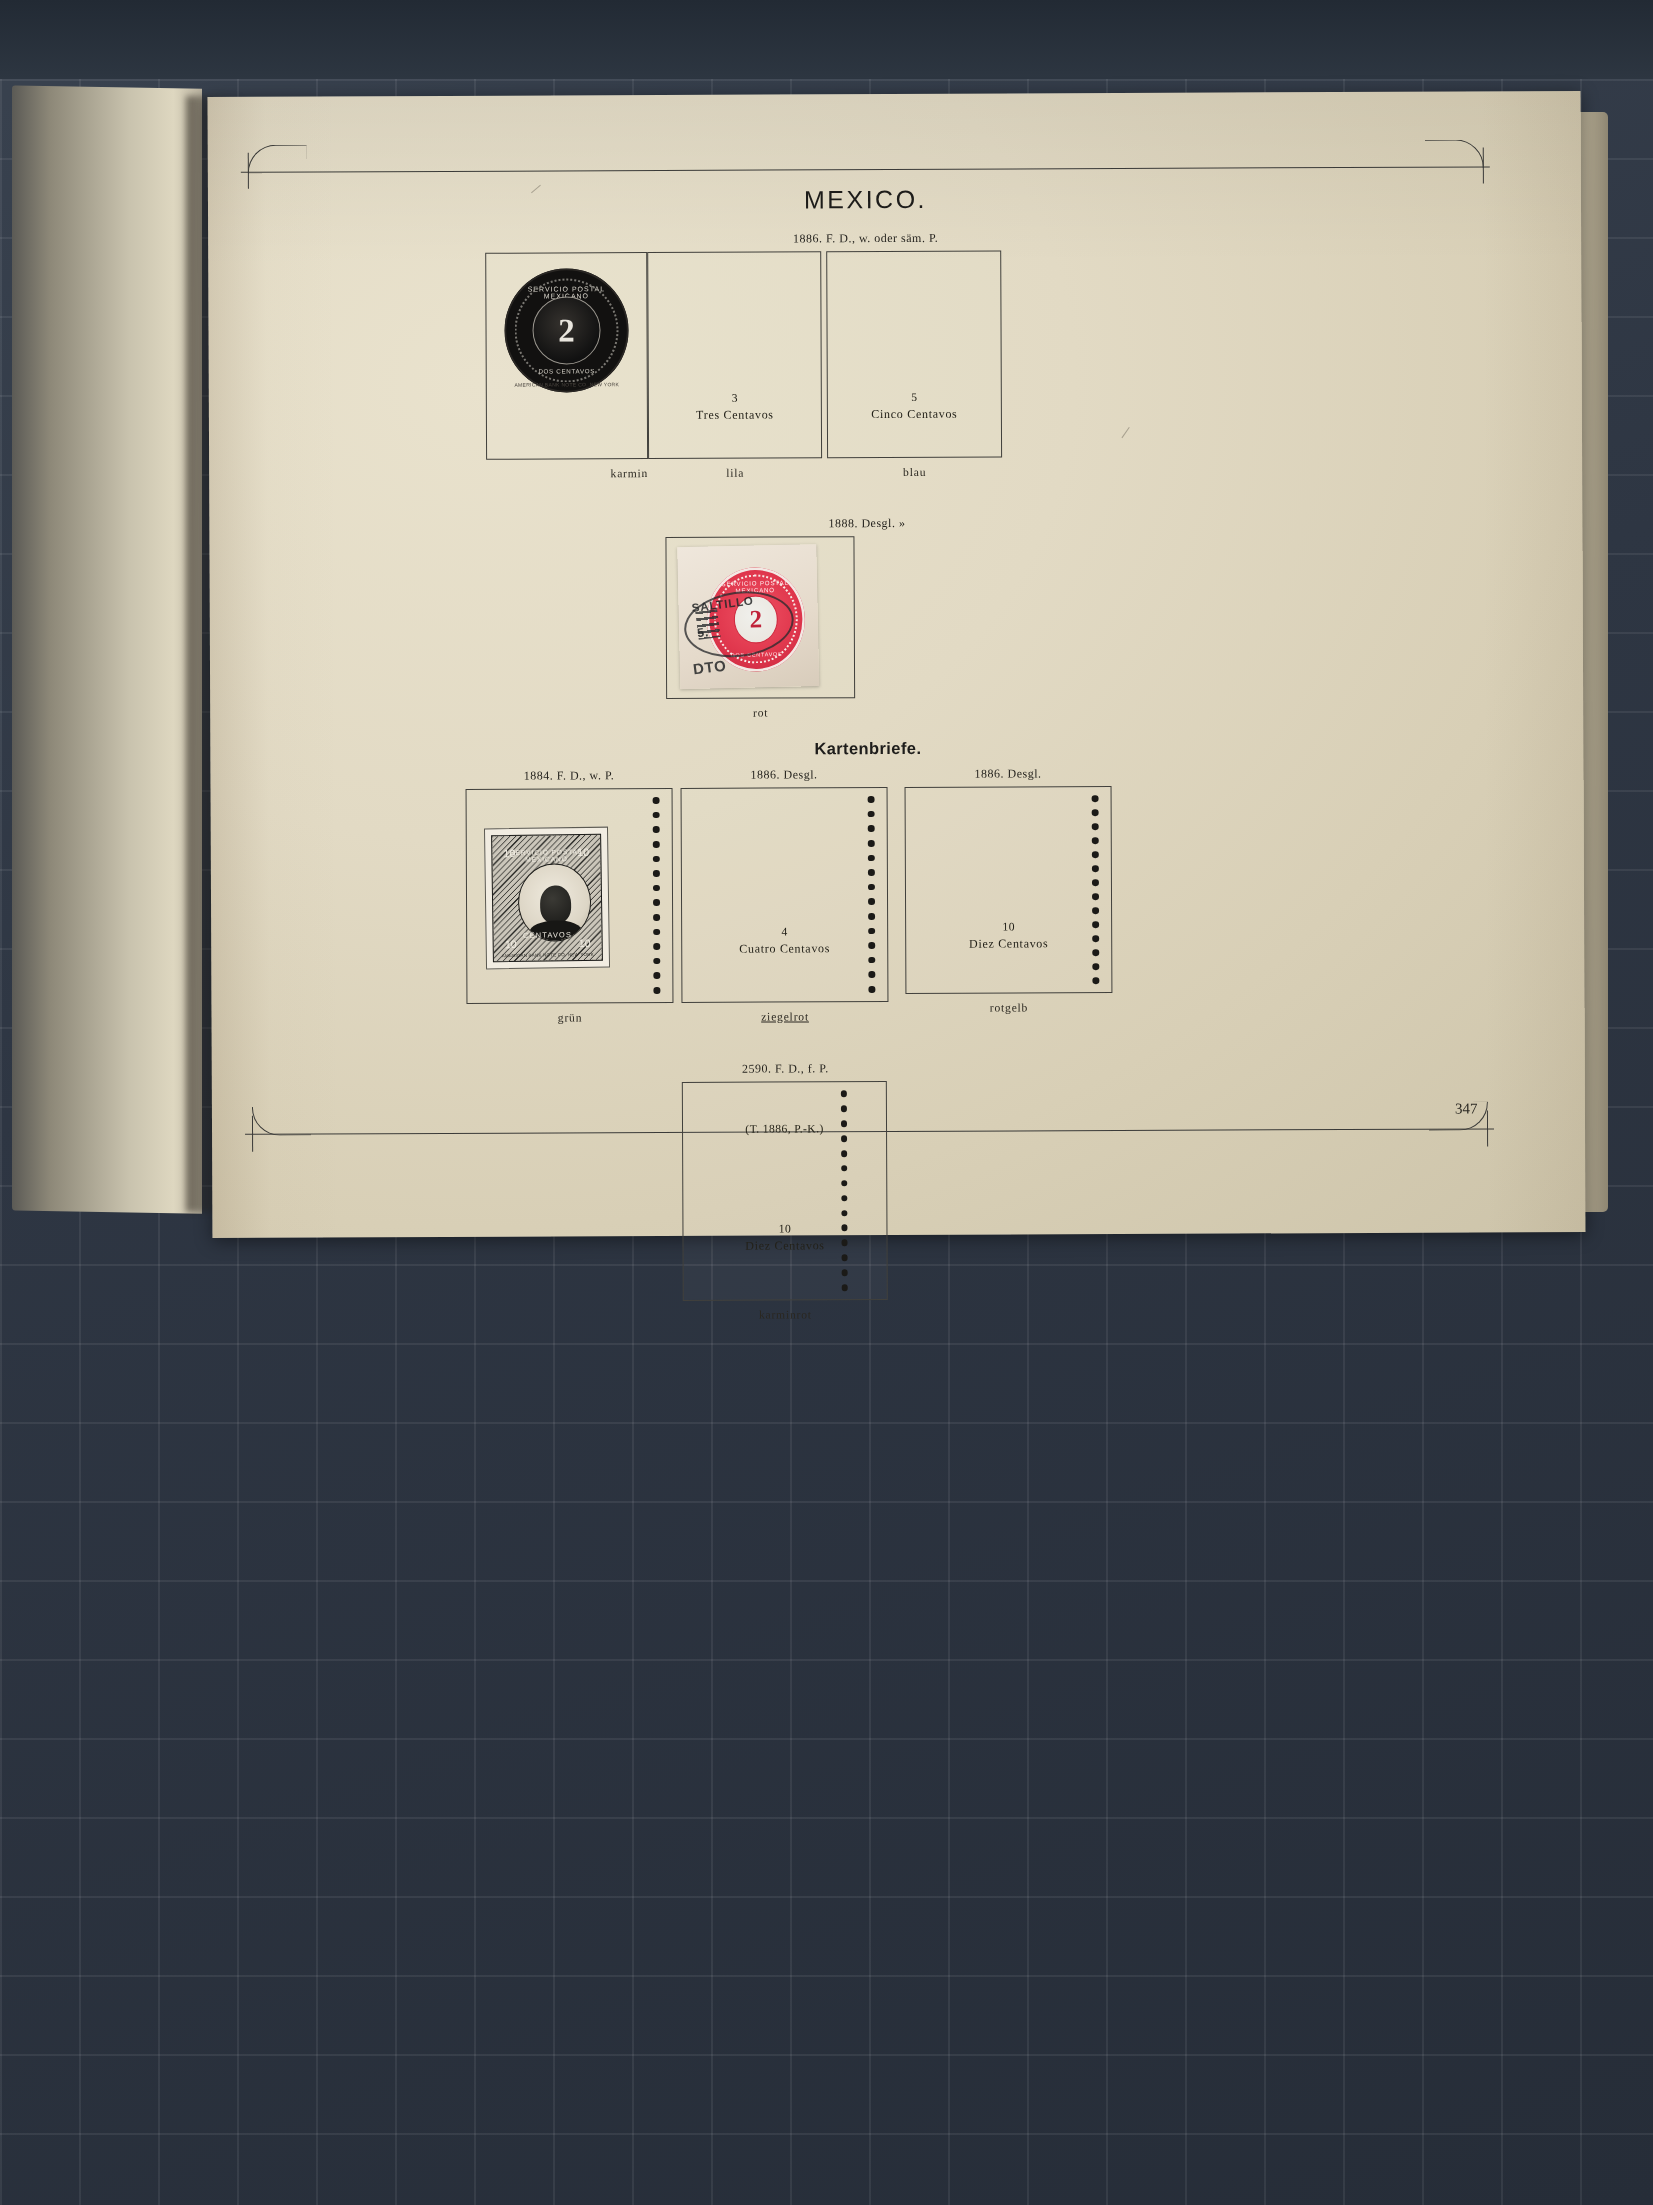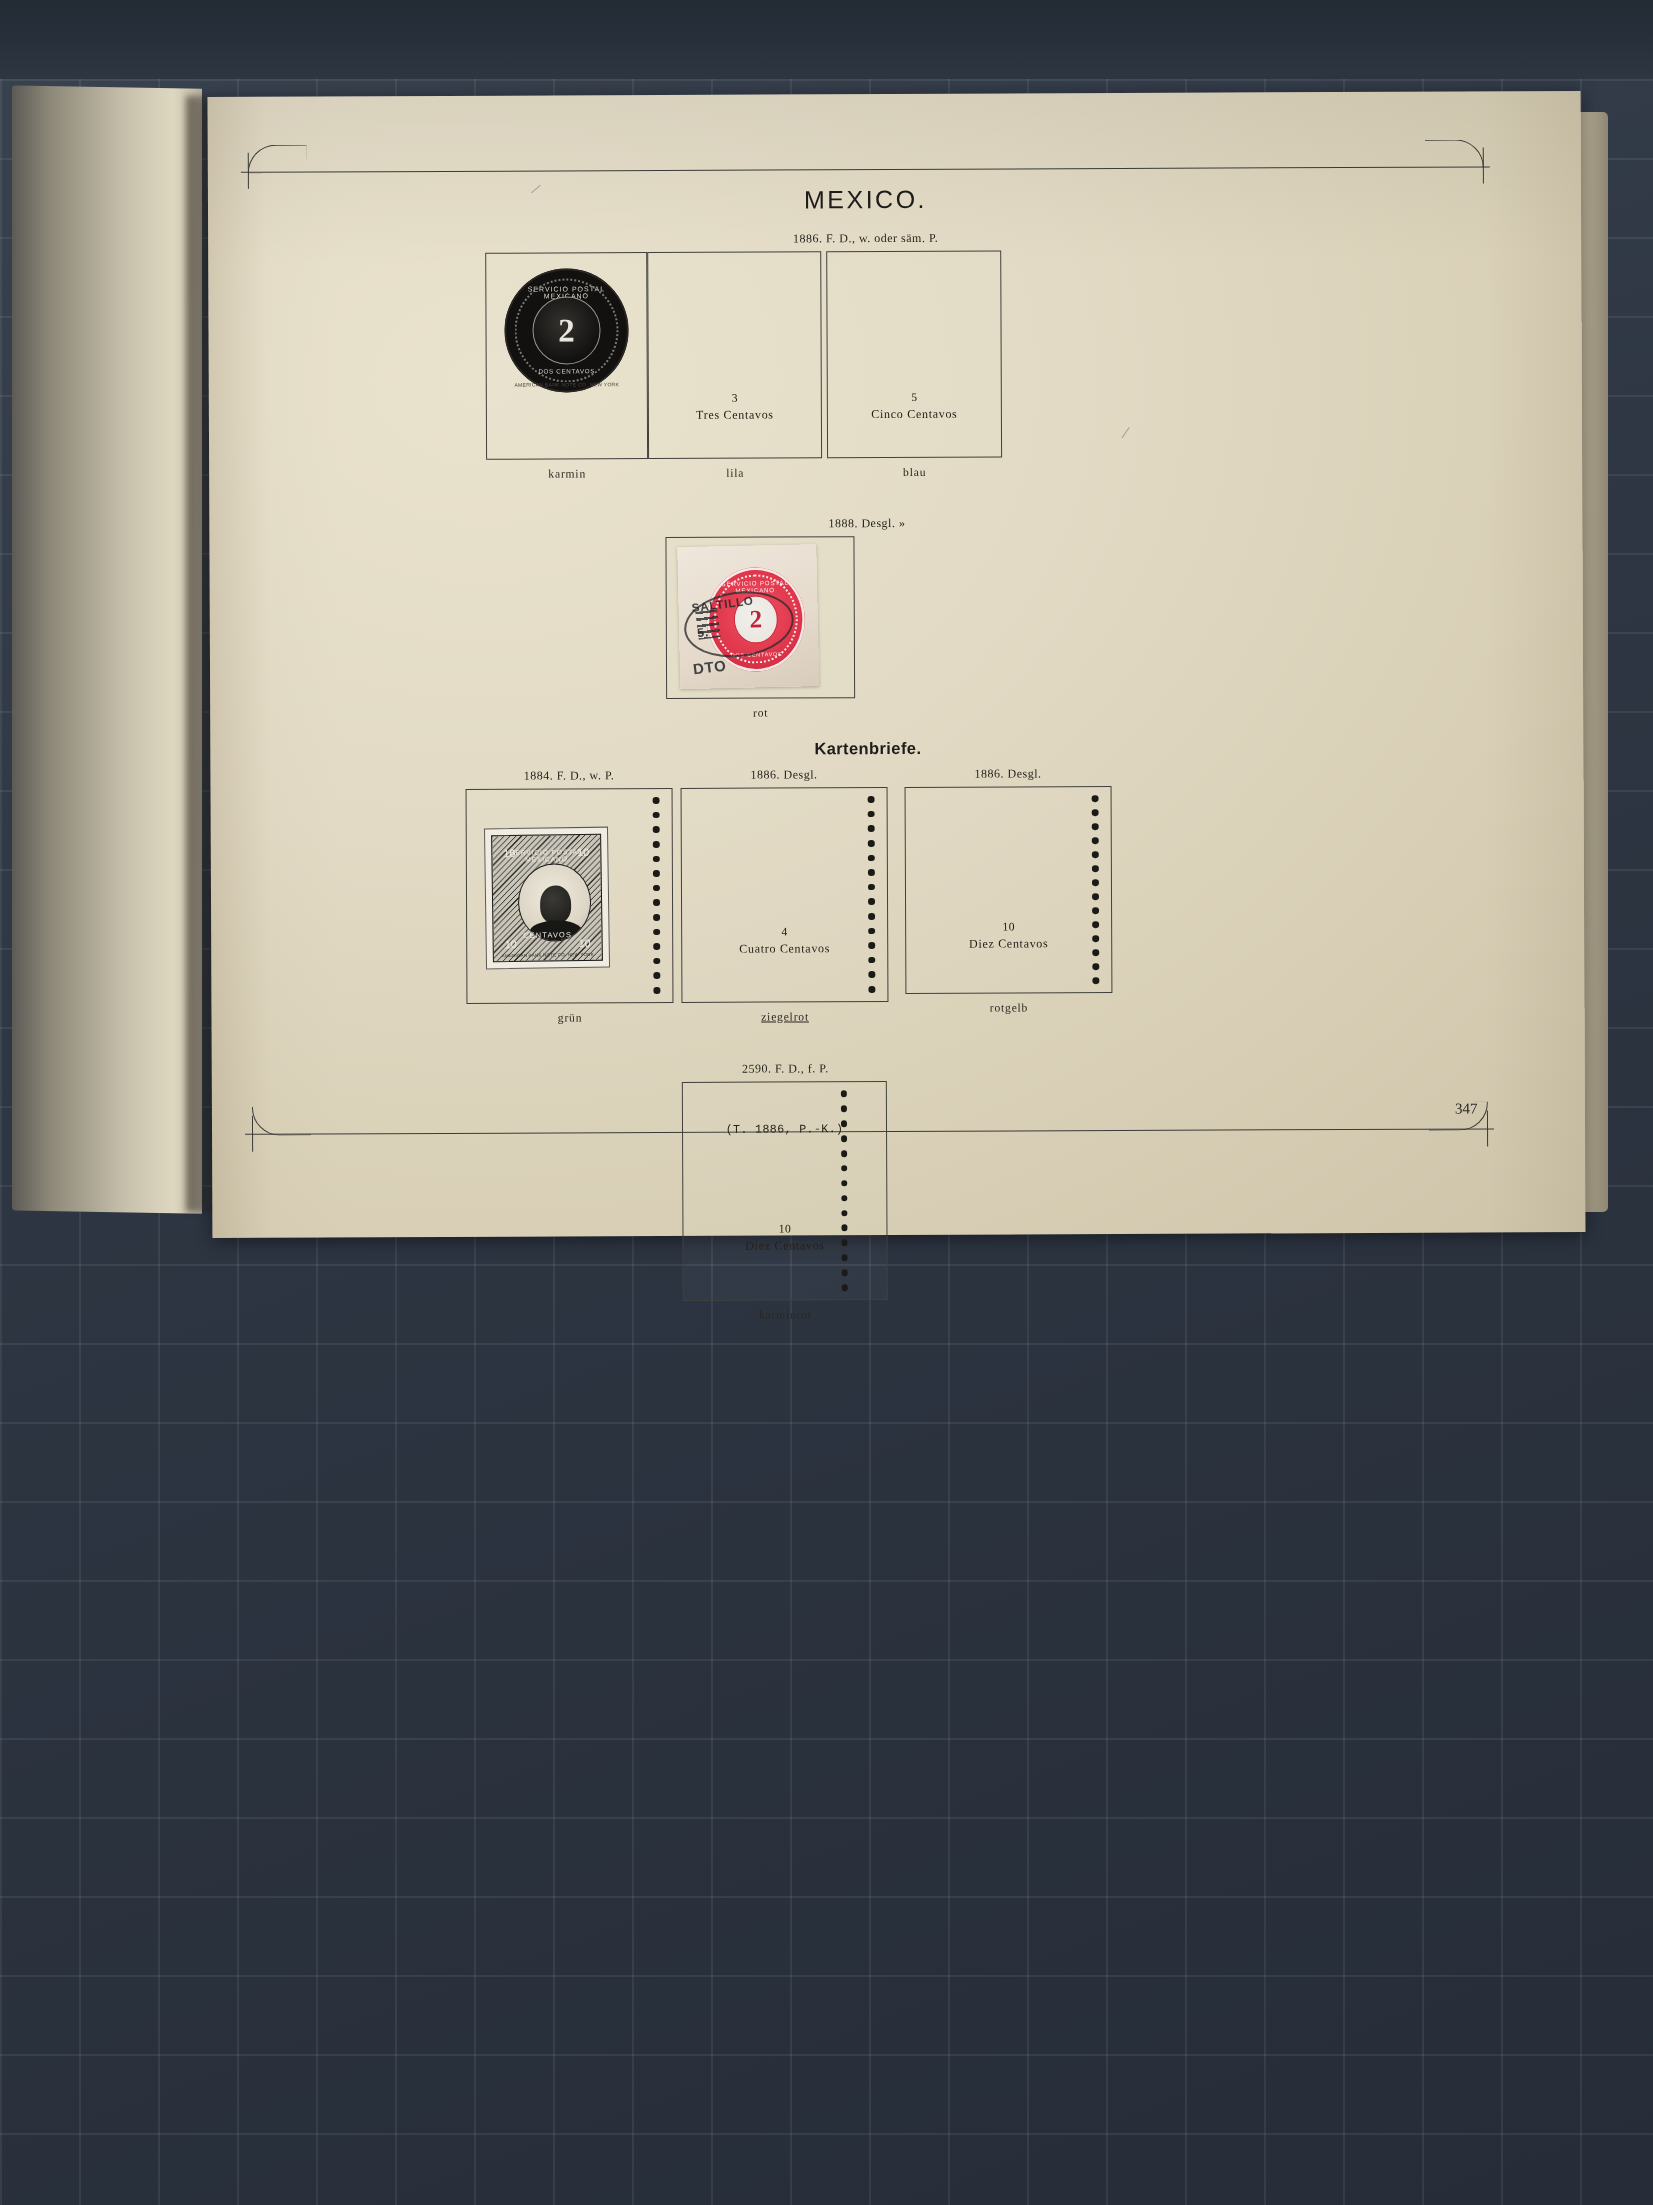--- a/index.html
+++ b/index.html
@@ -187,21 +187,21 @@
   }
   .box-label .den {
     display: block;
     font-size: 12px;
     letter-spacing: 0.7px;
   }
   .note-label {
     position: absolute;
     left: 0; width: 100%;
     text-align: center;
-    font-family: Liberation Mono, monospace;
+    font-family: Liberation Serif, serif;
     font-size: 11.6px;
     color: #262419;
     letter-spacing: 0.4px;
   }
 
   
   .perf {
     position: absolute;
     top: 8.3px;
     width: 8.3px;
@@ -465,21 +465,21 @@
           <div class="stamp-black-oval">
             <div class="oval-top-text">SERVICIO POSTAL MEXICANO</div>
             <div class="ring"></div>
             <div class="inner">
               <span class="val">2</span>
             </div>
             <div class="oval-bot-text">DOS CENTAVOS</div>
             <div class="imprint">AMERICAN BANK NOTE CO. NEW YORK</div>
           </div>
         </div>
-        <div class="color-caption" style="left:244px; top:324px; width:162px;">karmin</div>
+        <div class="color-caption" style="left:244px; top:324px; width:162px;text-align:right;">karmin</div>
 
         <div class="box" style="left:406px; top:109px; width:174px; height:207px;">
           <div class="box-label" style="top:138px;">
             <span class="num">3</span>
             <span class="den">Tres Centavos</span>
           </div>
         </div>
         <div class="color-caption" style="left:406px; top:324px; width:174px;">lila</div>
 
         <div class="box" style="left:585px; top:109px; width:175px; height:207px;">

